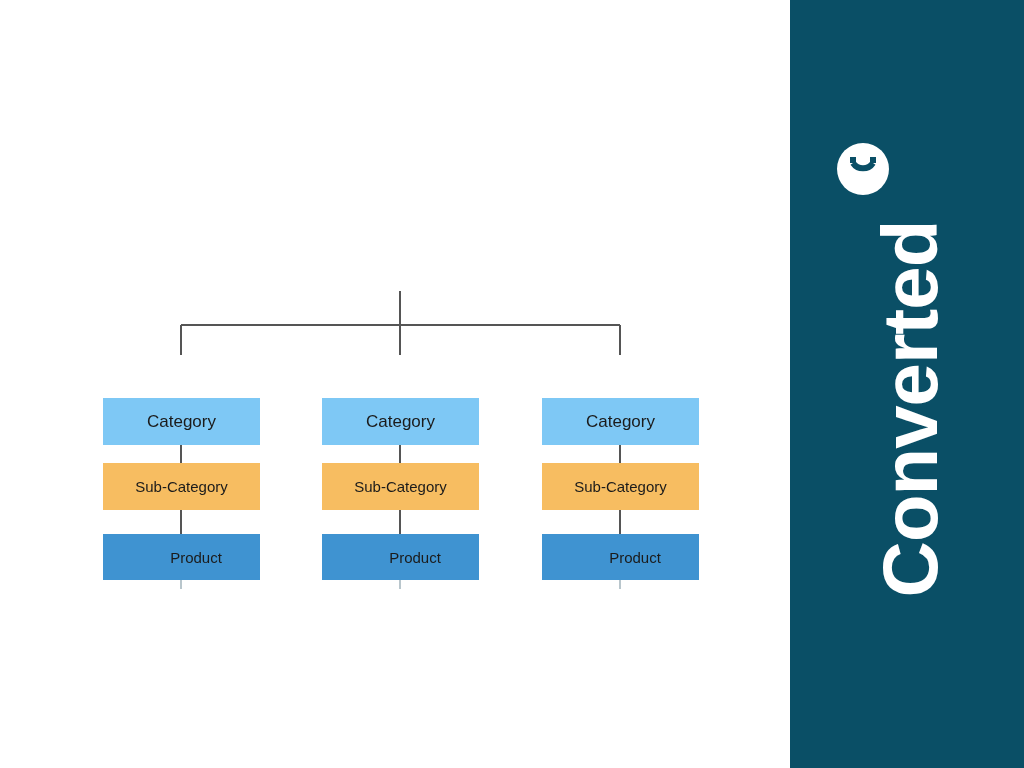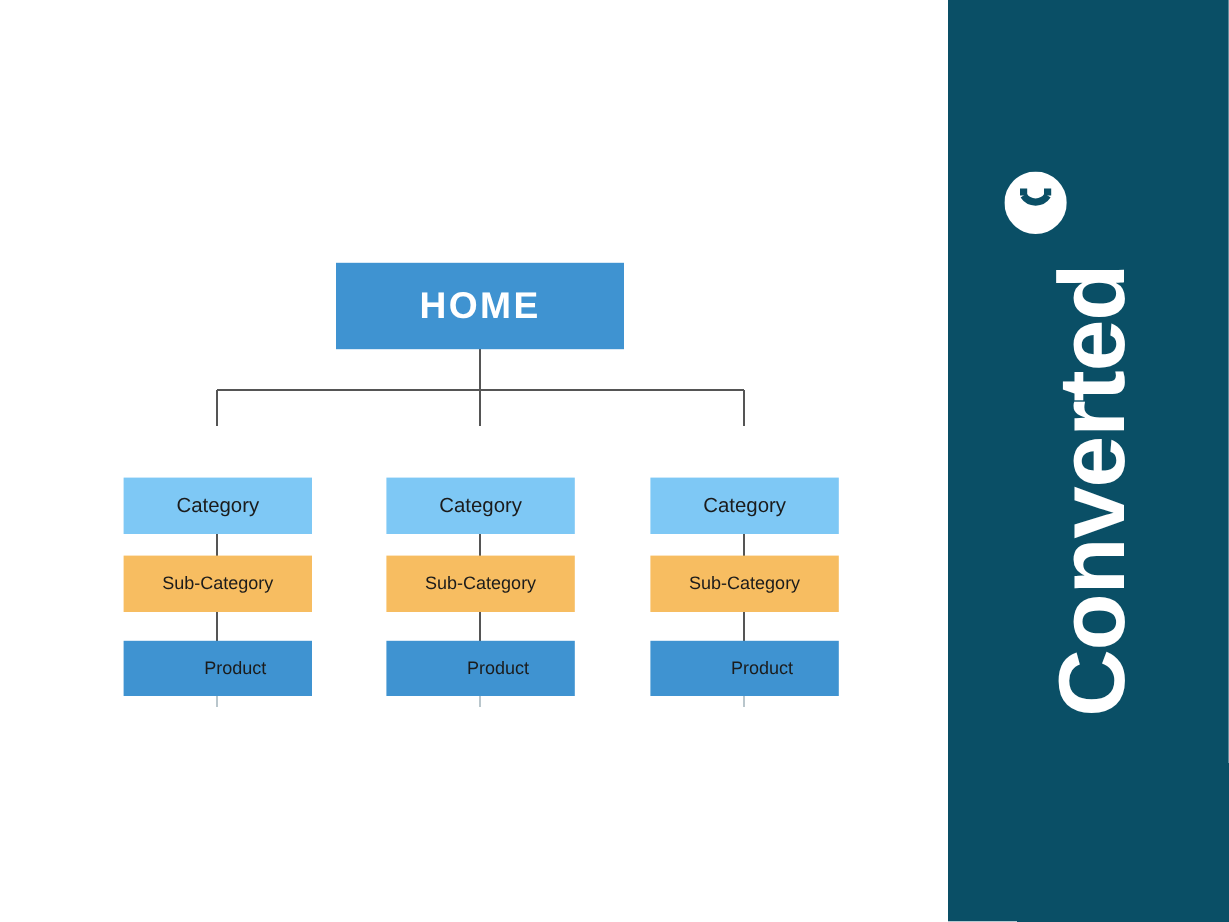--- a/index.html
+++ b/index.html
@@ -132,21 +132,20 @@
         <line x1="620" y1="510" x2="620" y2="534"></line>
       </g>
       <g stroke="#b9c6cc" stroke-width="1.4" fill="none" shape-rendering="crispEdges">
 
         <line x1="181" y1="580" x2="181" y2="589"></line>
         <line x1="400" y1="580" x2="400" y2="589"></line>
         <line x1="620" y1="580" x2="620" y2="589"></line>
       </g>
     </svg>
 
-    <div class="node node-home">HOME</div>
 
     <div class="node node-category col1 row-category">Category</div>
     <div class="node node-subcategory col1 row-subcategory">Sub-Category</div>
     <div class="node node-product col1 row-product">Product</div>
 
     <div class="node node-category col2 row-category">Category</div>
     <div class="node node-subcategory col2 row-subcategory">Sub-Category</div>
     <div class="node node-product col2 row-product">Product</div>
 
     <div class="node node-category col3 row-category">Category</div>

